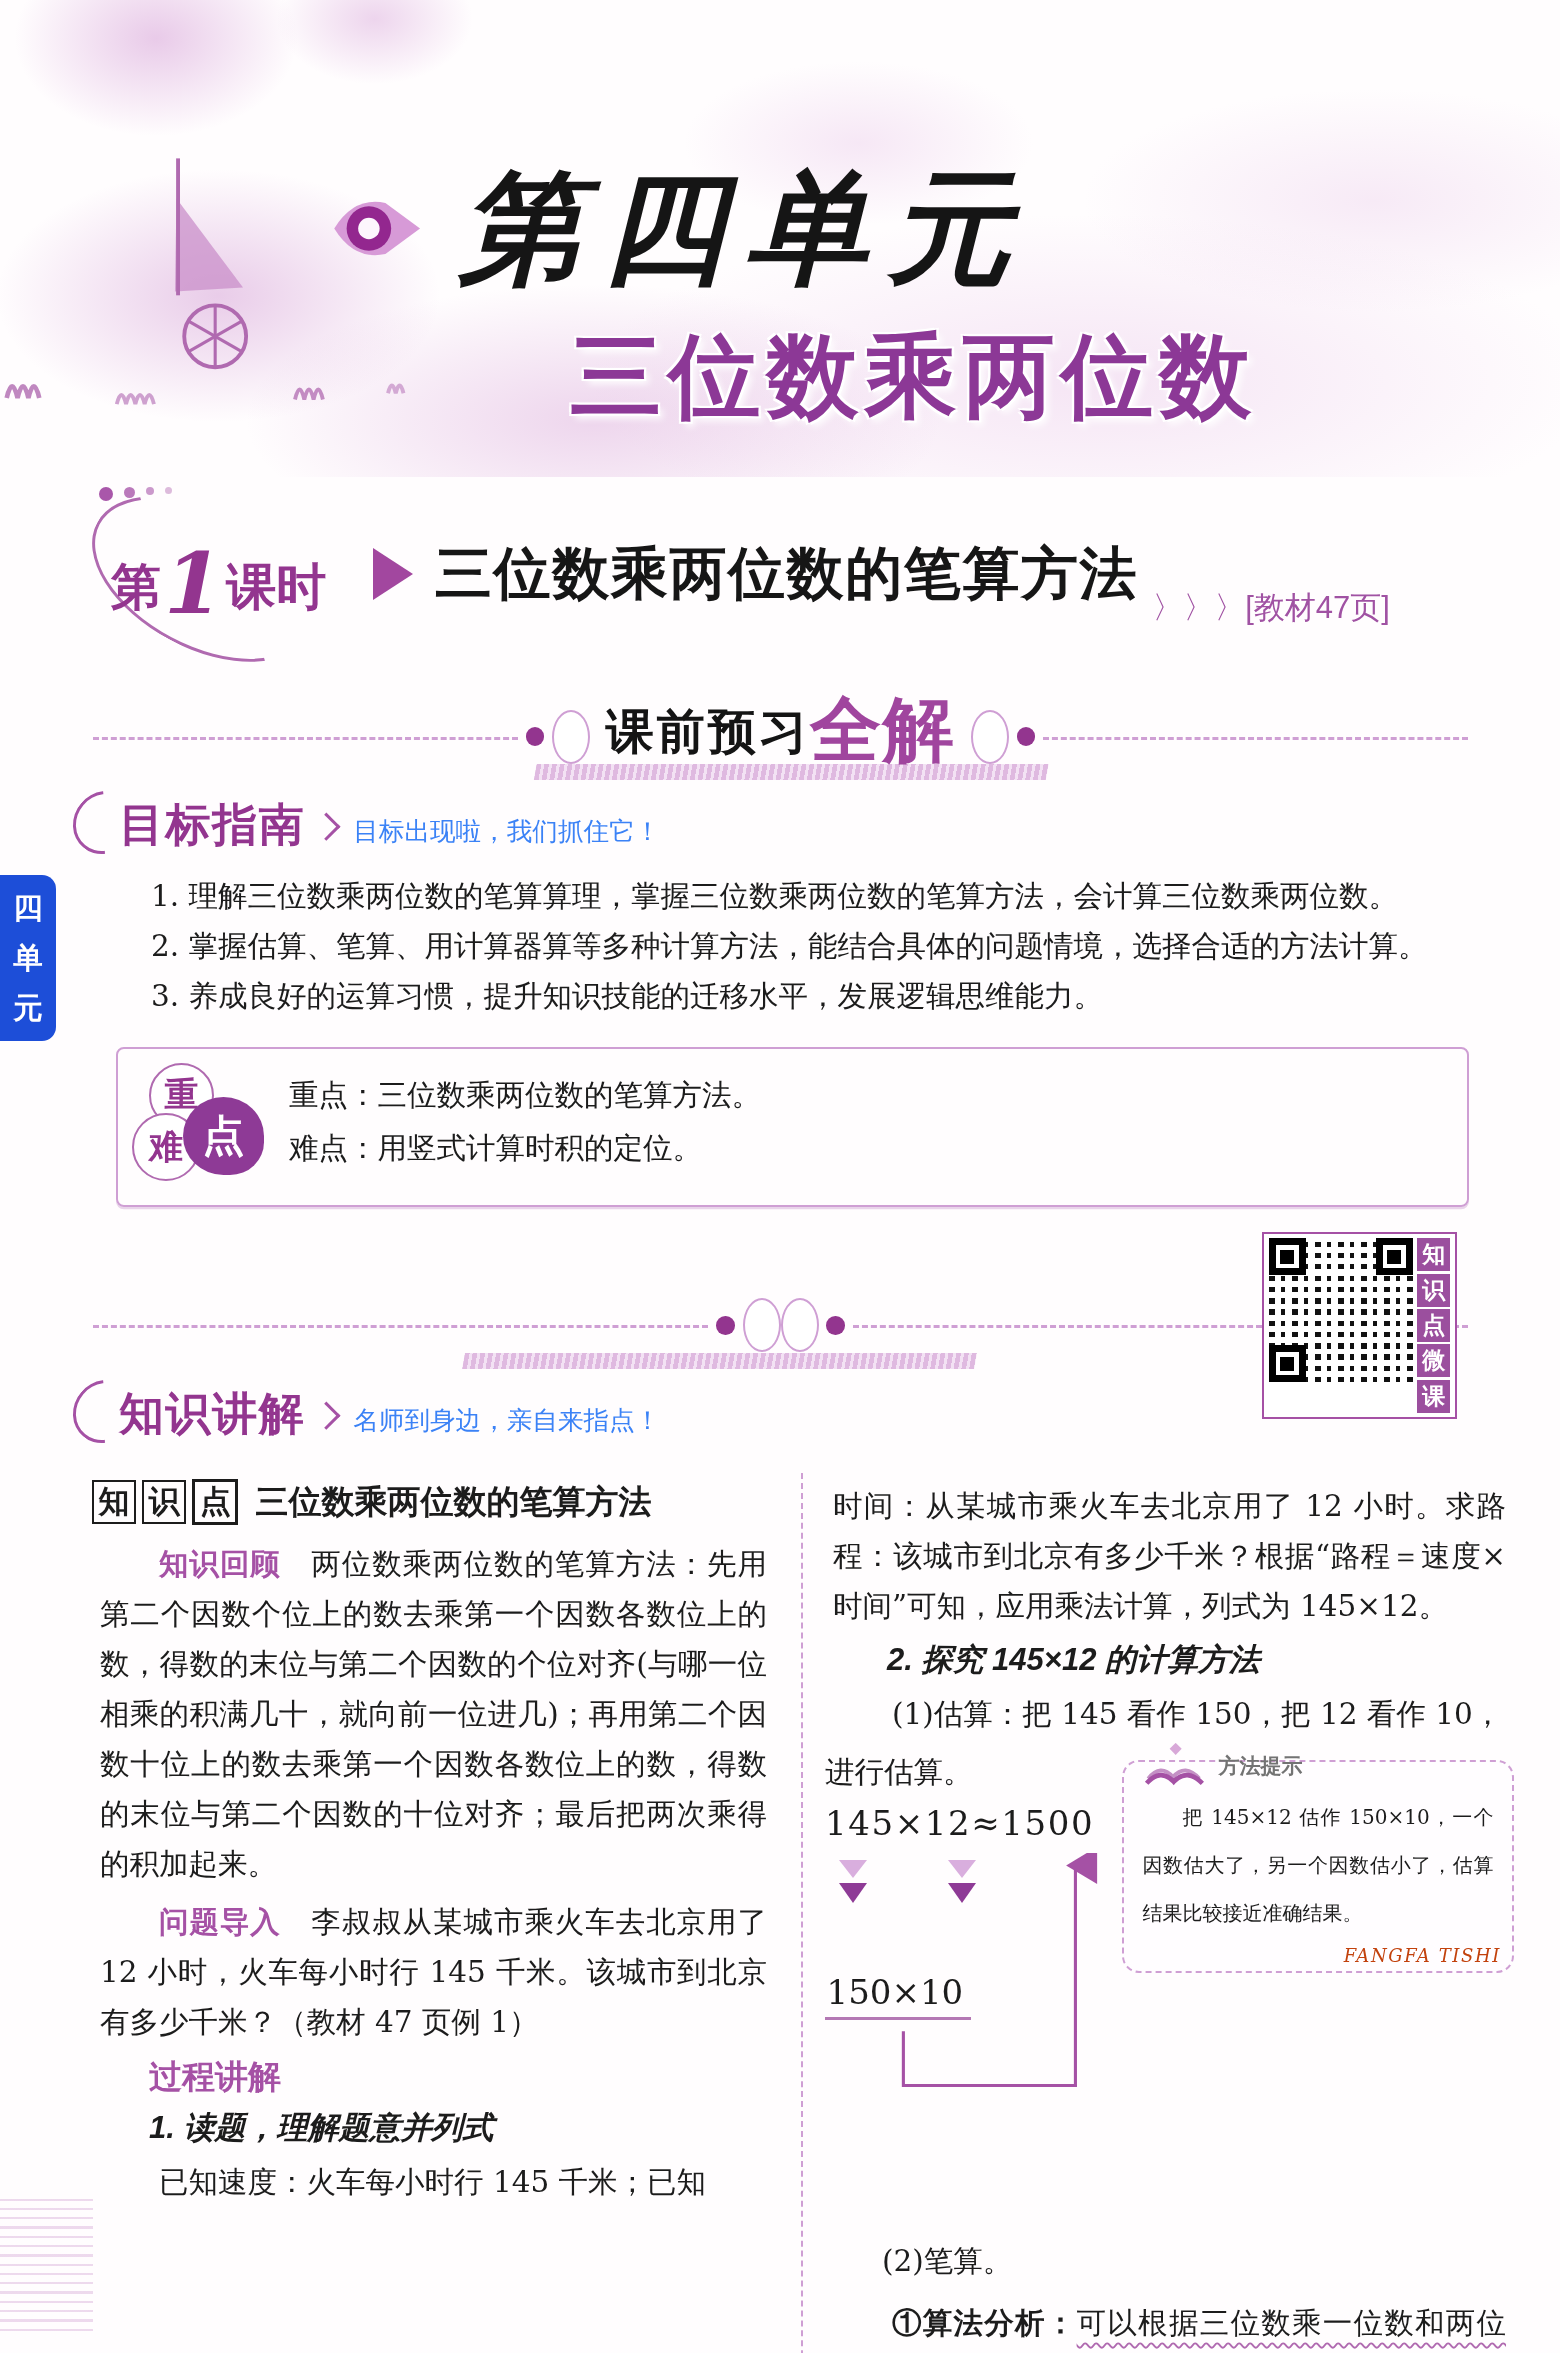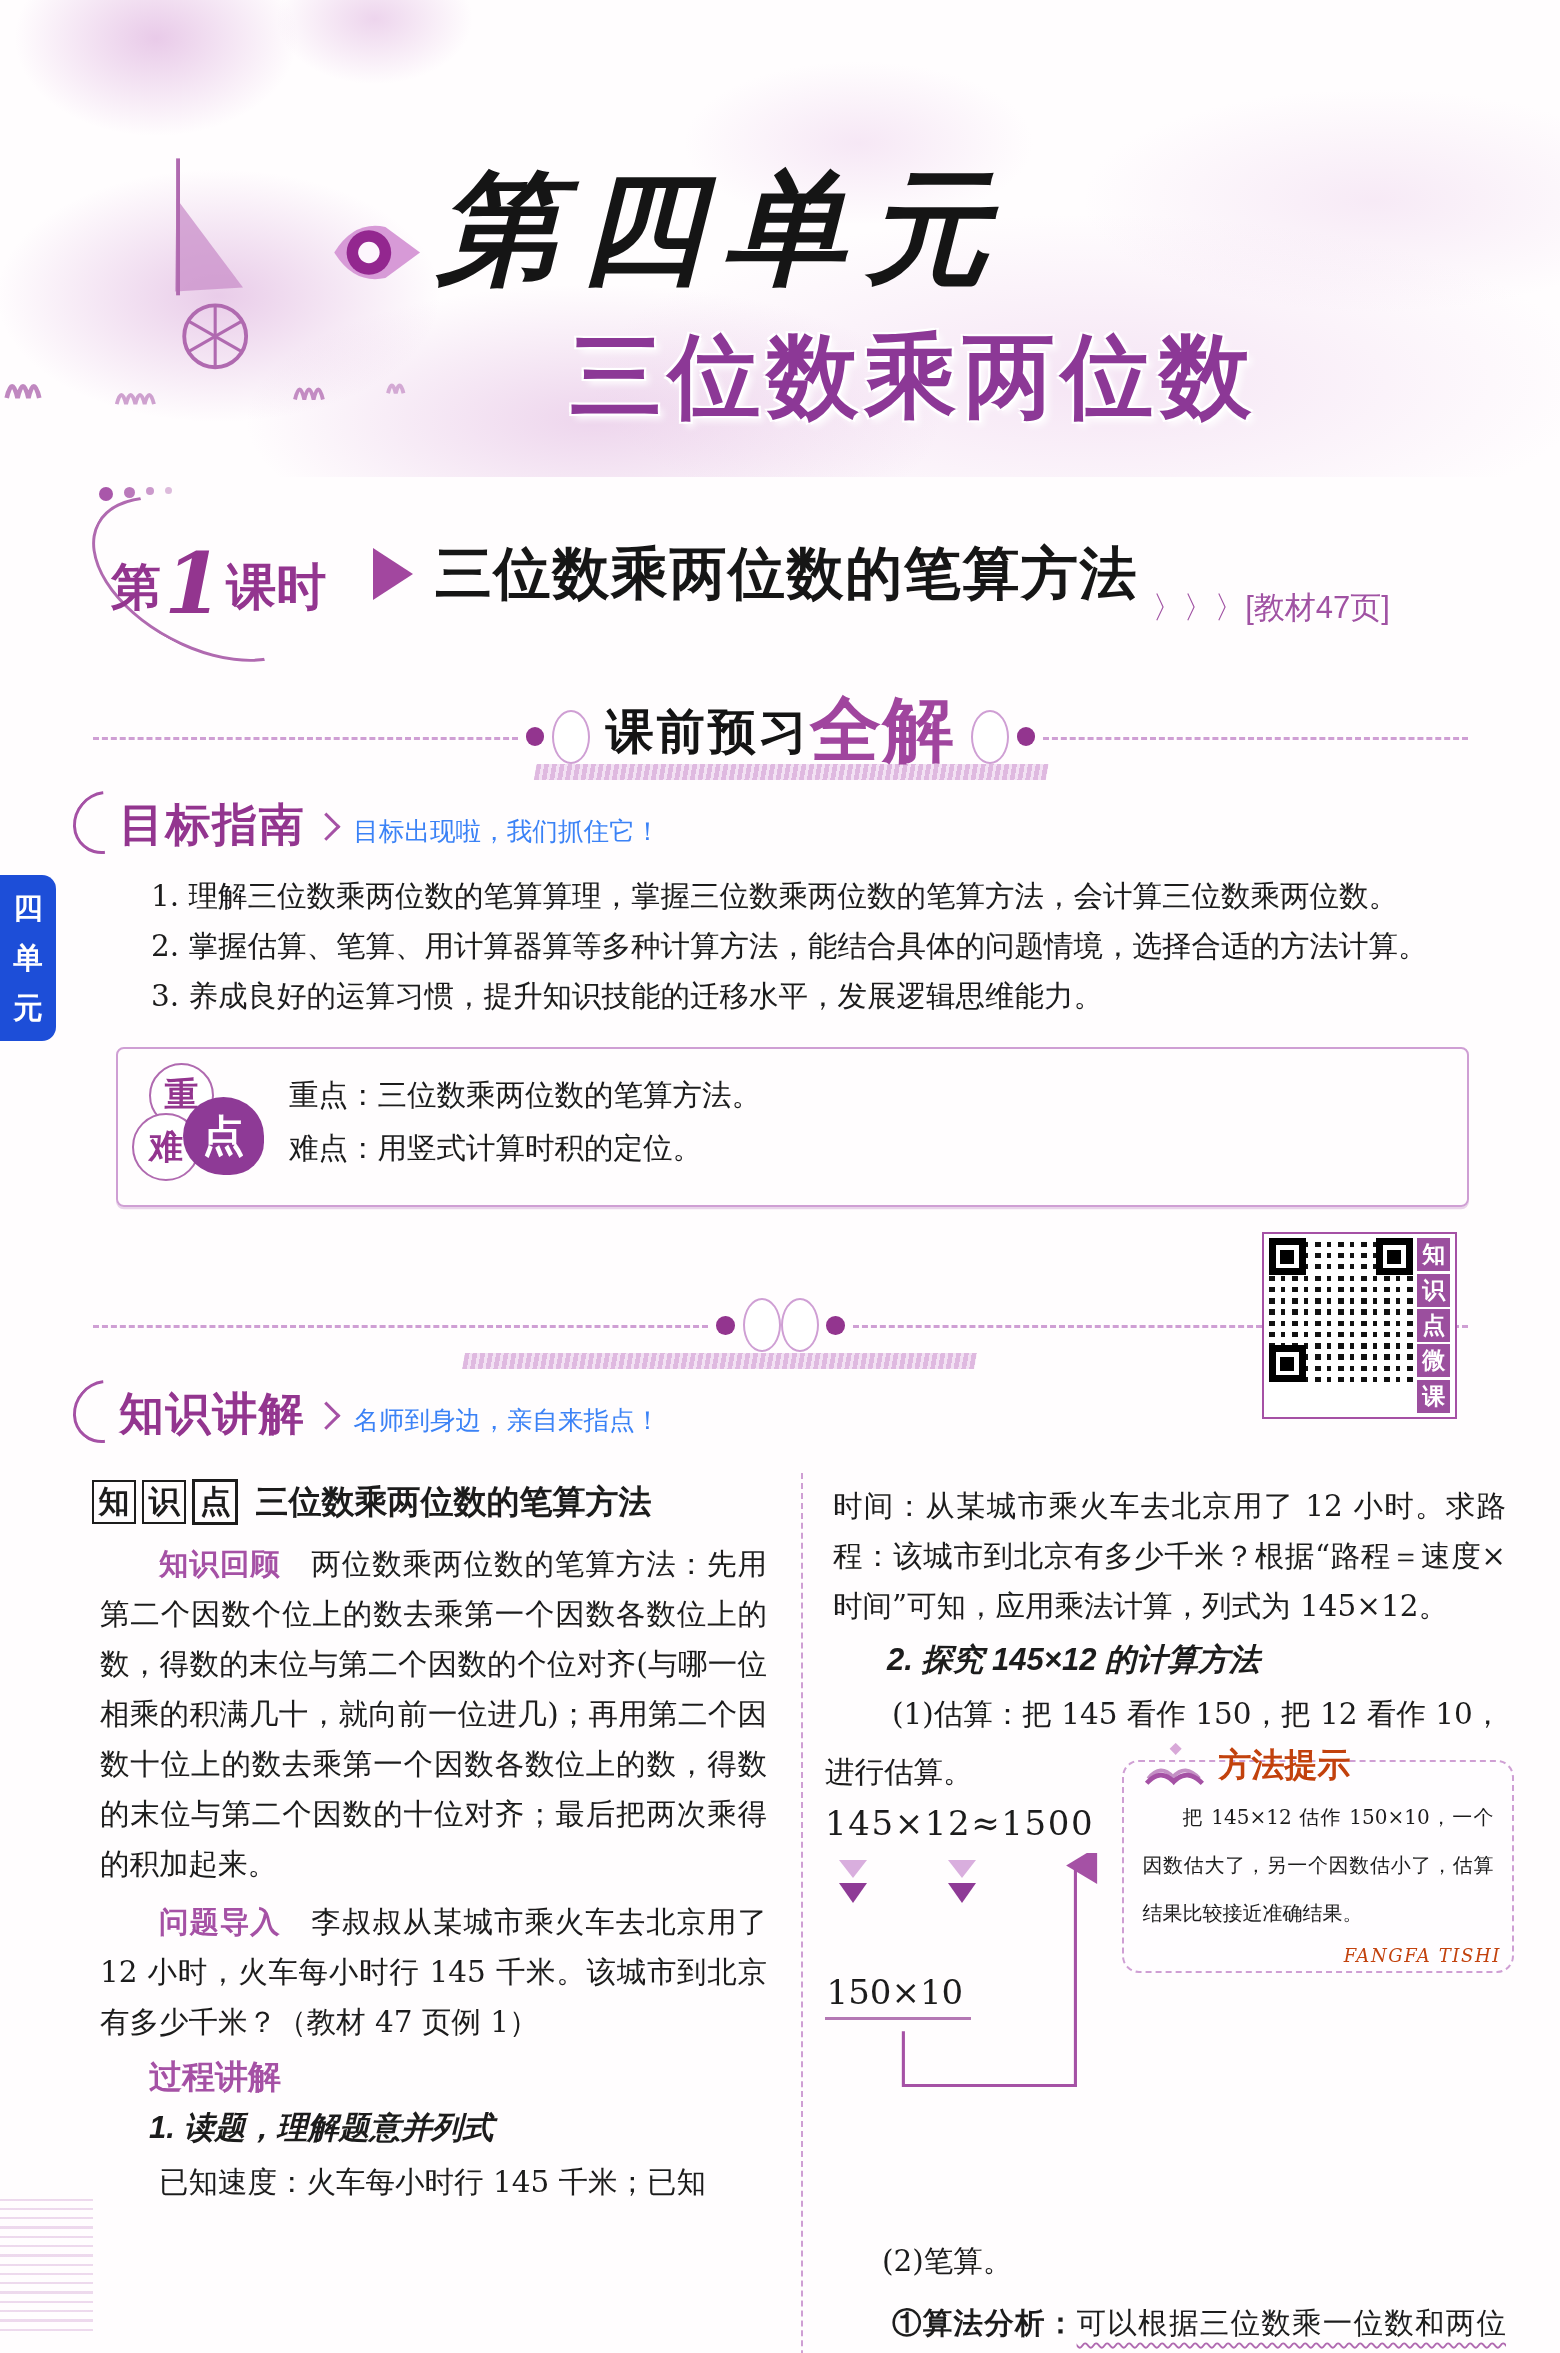--- a/index.html
+++ b/index.html
@@ -10,21 +10,21 @@
   .banner{position:relative;height:477px;
     background:
       radial-gradient(ellipse 202px 140px at 10% 8%, rgba(196,120,198,.38), transparent 70%),
       radial-gradient(ellipse 140px 93px at 24% 4%, rgba(196,120,198,.30), transparent 70%),
       radial-gradient(ellipse 326px 186px at 14% 62%, rgba(190,110,192,.34), transparent 68%),
       radial-gradient(ellipse 497px 194px at 38% 88%, rgba(205,140,205,.35), transparent 70%),
       radial-gradient(ellipse 698px 233px at 70% 80%, rgba(225,180,225,.33), transparent 72%),
       radial-gradient(ellipse 404px 155px at 88% 42%, rgba(228,190,228,.30), transparent 72%),
       radial-gradient(ellipse 233px 109px at 55% 30%, rgba(235,205,235,.45), transparent 75%);
   }
-  .unit-row{position:absolute;left:326px;top:167px;display:flex;align-items:flex-end;gap:12px;}
+  .unit-row{position:absolute;left:326px;top:167px;display:flex;align-items:center;gap:34px;}
   .eye-icon{width:99px;height:75px;}
   .unit-title{font-family:"DejaVu Serif","Liberation Serif",serif;font-size:123px;font-weight:900;
     font-style:italic;letter-spacing:20px;color:#151515;margin:0;line-height:1;}
   .unit-sub{position:absolute;left:570px;top:330px;margin:0;font-family:"Liberation Sans","DejaVu Sans",sans-serif;
     font-size:92px;font-weight:900;color:#8c3896;letter-spacing:6.2px;line-height:1;
     text-shadow:0 0 4.7px #fff,2.3px 2.3px 0 #fff,-2.3px 2.3px 0 #fff,2.3px -2.3px 0 #fff,-2.3px -2.3px 0 #fff,4.7px 4.7px 7.8px rgba(255,255,255,.9);}
   .barrow{position:absolute;left:144px;top:144px;}
   .grass{position:absolute;left:0;top:353px;}
 
   
@@ -123,21 +123,21 @@
   .dbl-arrow{position:absolute;width:28px;height:50px;}
   .dbl-arrow i{position:absolute;left:0;width:0;height:0;border-left:14px solid transparent;border-right:14px solid transparent;}
   .dbl-arrow i:nth-child(1){top:0;border-top:18.6px solid #d9aede;}
   .dbl-arrow i:nth-child(2){top:23px;border-top:20px solid #8e3a96;}
   .a1{left:14px;top:57px;} .a2{left:123px;top:57px;}
   .rounded{position:absolute;left:0;top:169px;border-bottom:3.1px solid #b478b4;padding:0 7.8px 4.7px 1.6px;}
   .conn{position:absolute;left:47px;top:50px;}
   .tipbox{position:absolute;right:0;top:12.4px;width:351px;border:2.3px dashed #cf9fd4;border-radius:17px;
     padding:12.4px 18.6px 34px 18.6px;background:#fffdff;}
   .tip-head{display:flex;align-items:center;gap:11px;margin:-31px 0 3.1px 0;}
-  .tip-title{font-family:"Liberation Sans","DejaVu Sans",sans-serif;font-weight:900;font-size:33px;color:#c2410c;}
+  .tip-title{font-family:"Liberation Sans","DejaVu Sans",sans-serif;font-weight:900;font-size:21px;color:#737373;}
   .tipbox p{margin:4.7px 0 0 0;font-size:20px;line-height:48px;text-indent:2em;text-align:justify;}
   .watermark{position:absolute;right:11px;bottom:4.7px;color:#c2410c;font-style:italic;font-size:18px;
     font-family:"DejaVu Serif",serif;letter-spacing:1.6px;}
   .bisuan{position:absolute;left:57px;bottom:7.8px;margin:0;font-size:29.5px;}
   .wavy{text-decoration:underline wavy #b06ab0 1.9px;text-underline-offset:9.3px;}
   .bold-blk{font-weight:900;font-family:Liberation Sans, sans-serif;font-size:29.5px;}
 
   
   .side-tab{position:absolute;left:0;top:875px;width:56px;height:166px;background:#1d4ed8;border-radius:0 14px 14px 0;
     color:#fff;display:flex;align-items:center;justify-content:center;}

